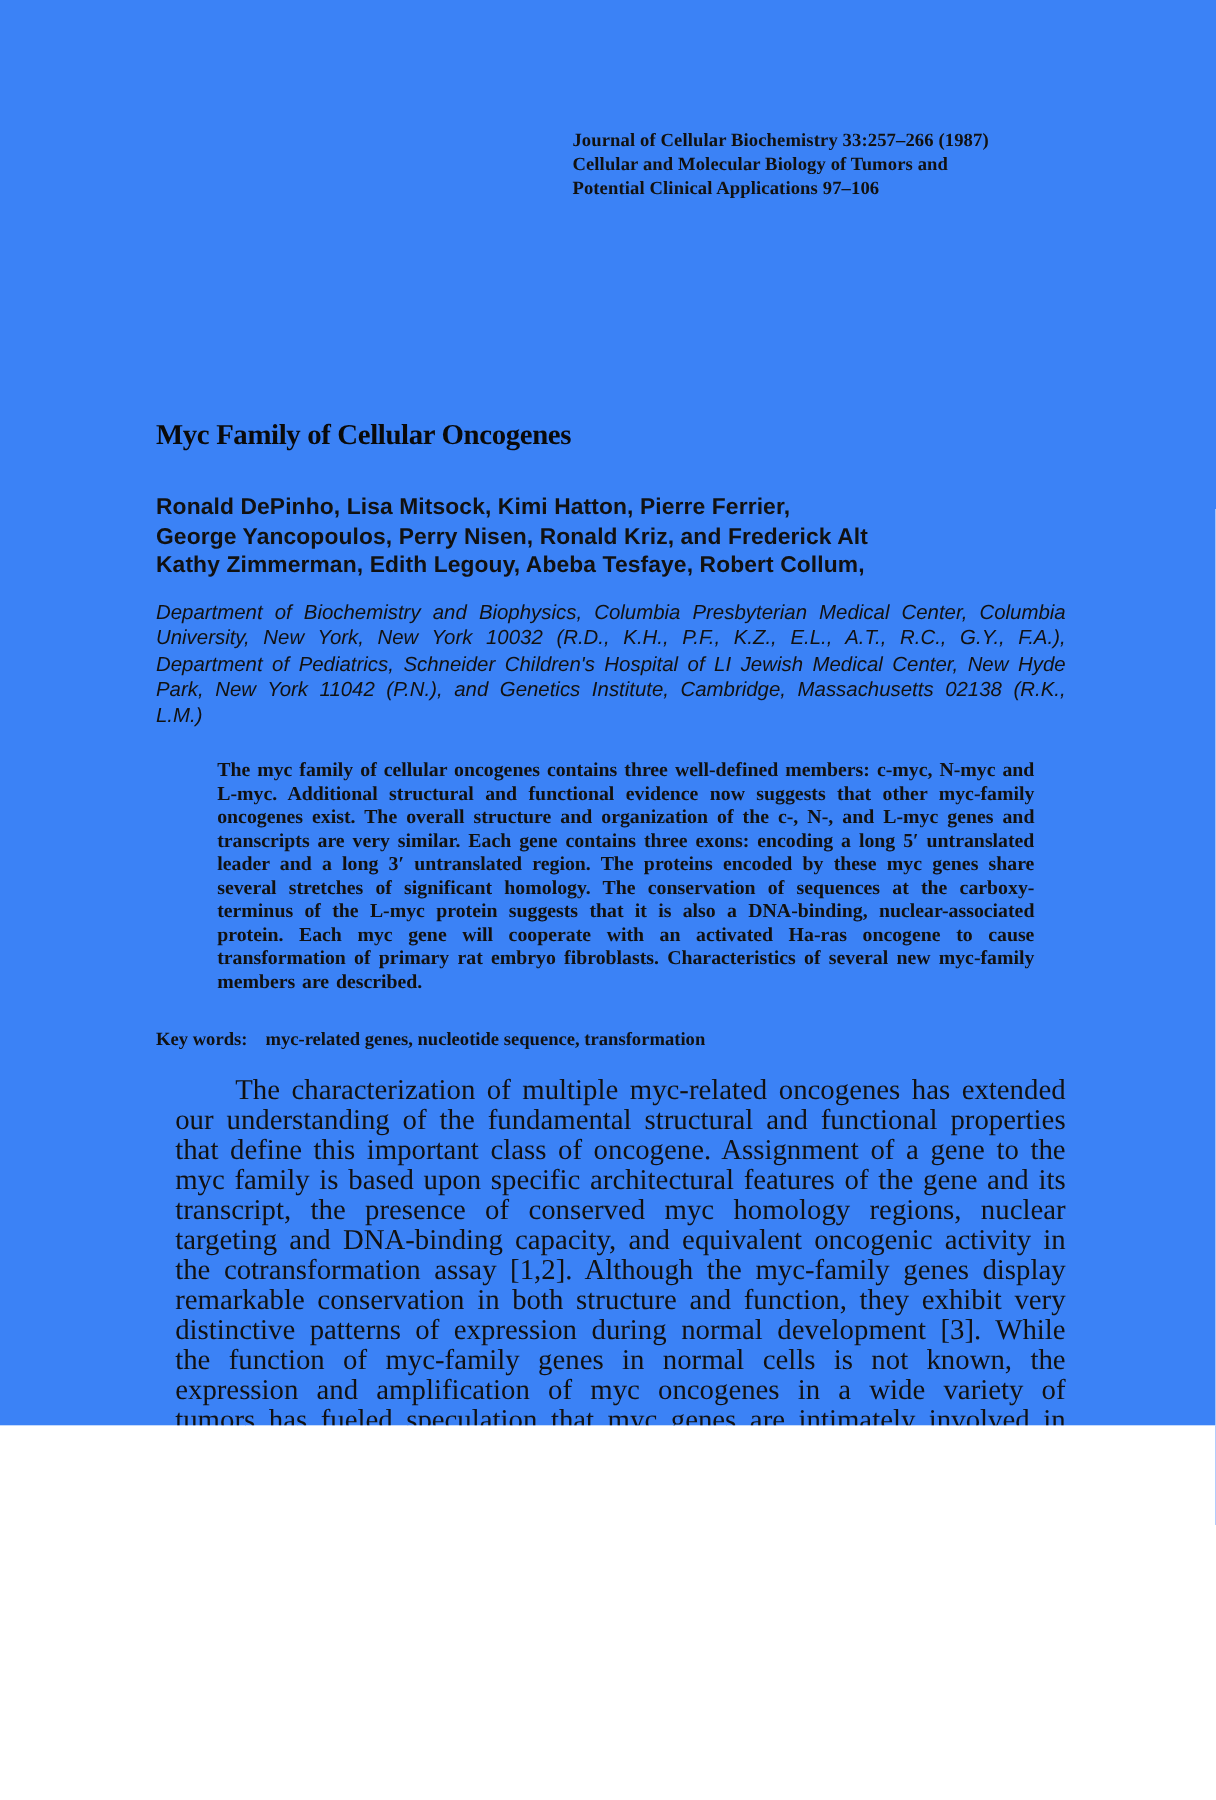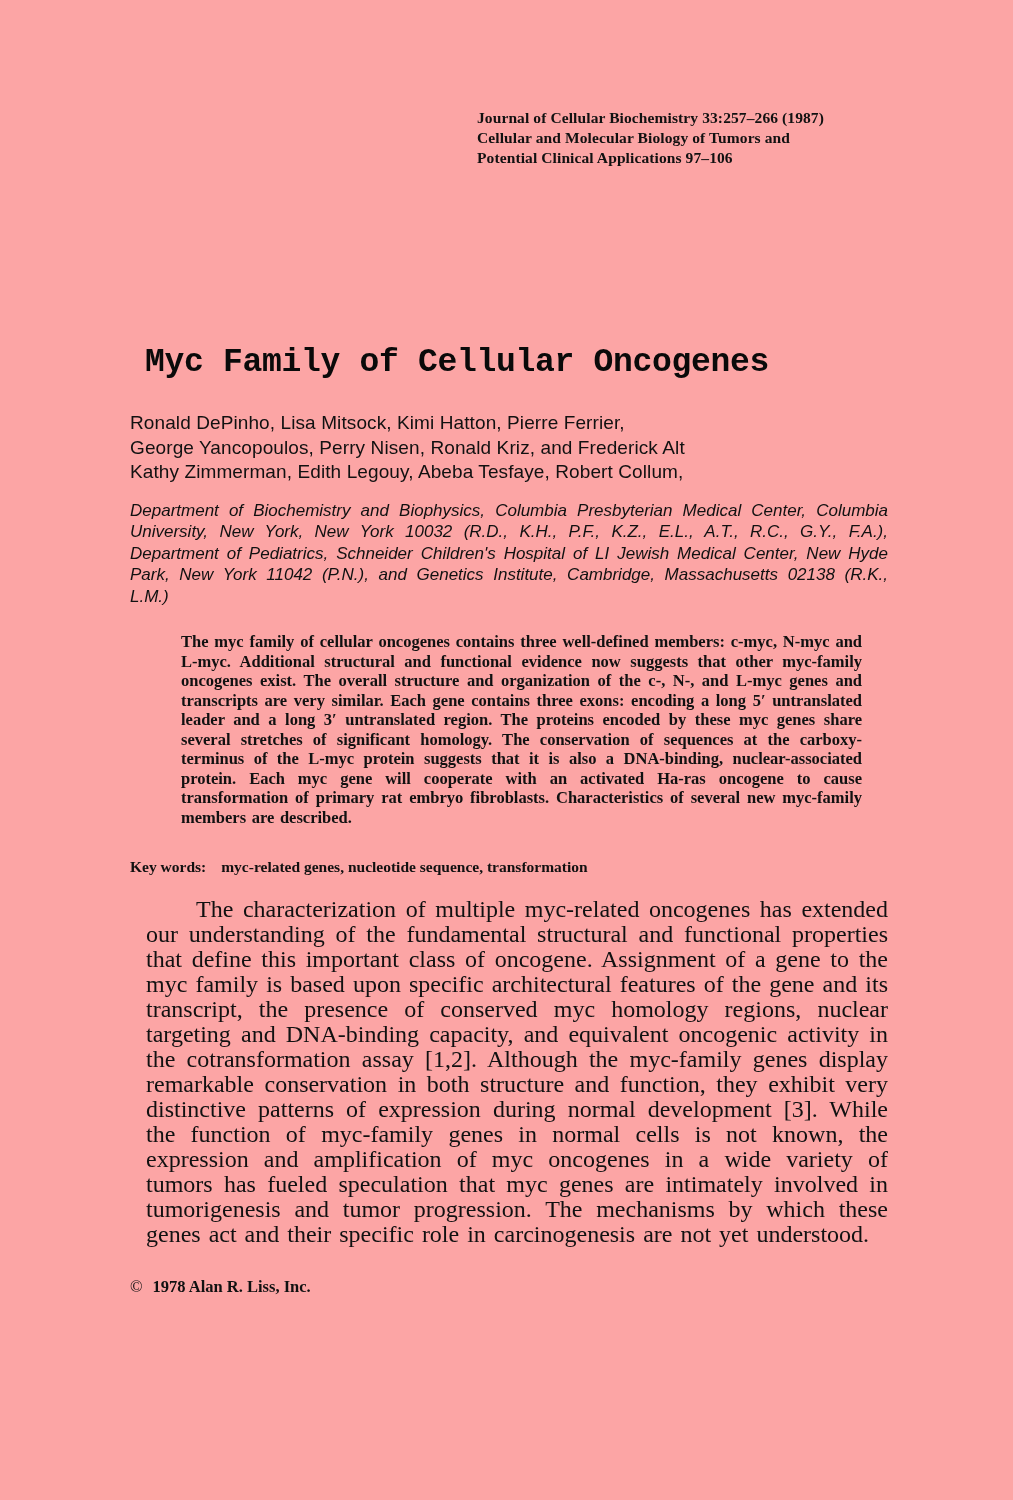--- a/index.html
+++ b/index.html
@@ -3,49 +3,49 @@
 <meta charset="utf-8">
 <style>
   html, body {
     margin: 0;
     padding: 0;
     background: #ffffff;
   }
   .page {
     position: relative;
     width: 1013px;
-    height: 1500px;
-    background: #fca5a5;
+    height: 1188px;
+    background: #3b82f6;
     box-sizing: border-box;
     padding: 0 125px 0 130px;
     overflow: hidden;
     color: #111111;
   }
   .journal-header {
     padding-top: 108px;
     margin-left: 347px;
     font-family: "Liberation Serif", serif;
     font-weight: bold;
     font-size: 15.5px;
     line-height: 20px;
     letter-spacing: 0.1px;
   }
   .article-title {
-    margin: 175px 0 0 15px;
-    font-family: Liberation Mono, monospace;
+    margin: 175px 0 0 0;
+    font-family: Liberation Serif, serif;
     font-weight: bold;
-    font-size: 33px;
+    font-size: 24px;
     line-height: 40px;
     letter-spacing: -0.3px;
     color: #0a0a0a;
   }
   .authors {
     margin-top: 28px;
     font-family: "Liberation Sans", sans-serif;
-    font-weight: normal;
+    font-weight: bold;
     font-size: 19px;
     line-height: 24.5px;
     letter-spacing: 0.1px;
   }
   .affiliations {
     margin: 15px 0 0 0;
     font-family: Liberation Sans, sans-serif;
     font-style: italic;
     font-size: 17px;
     line-height: 21.5px;

